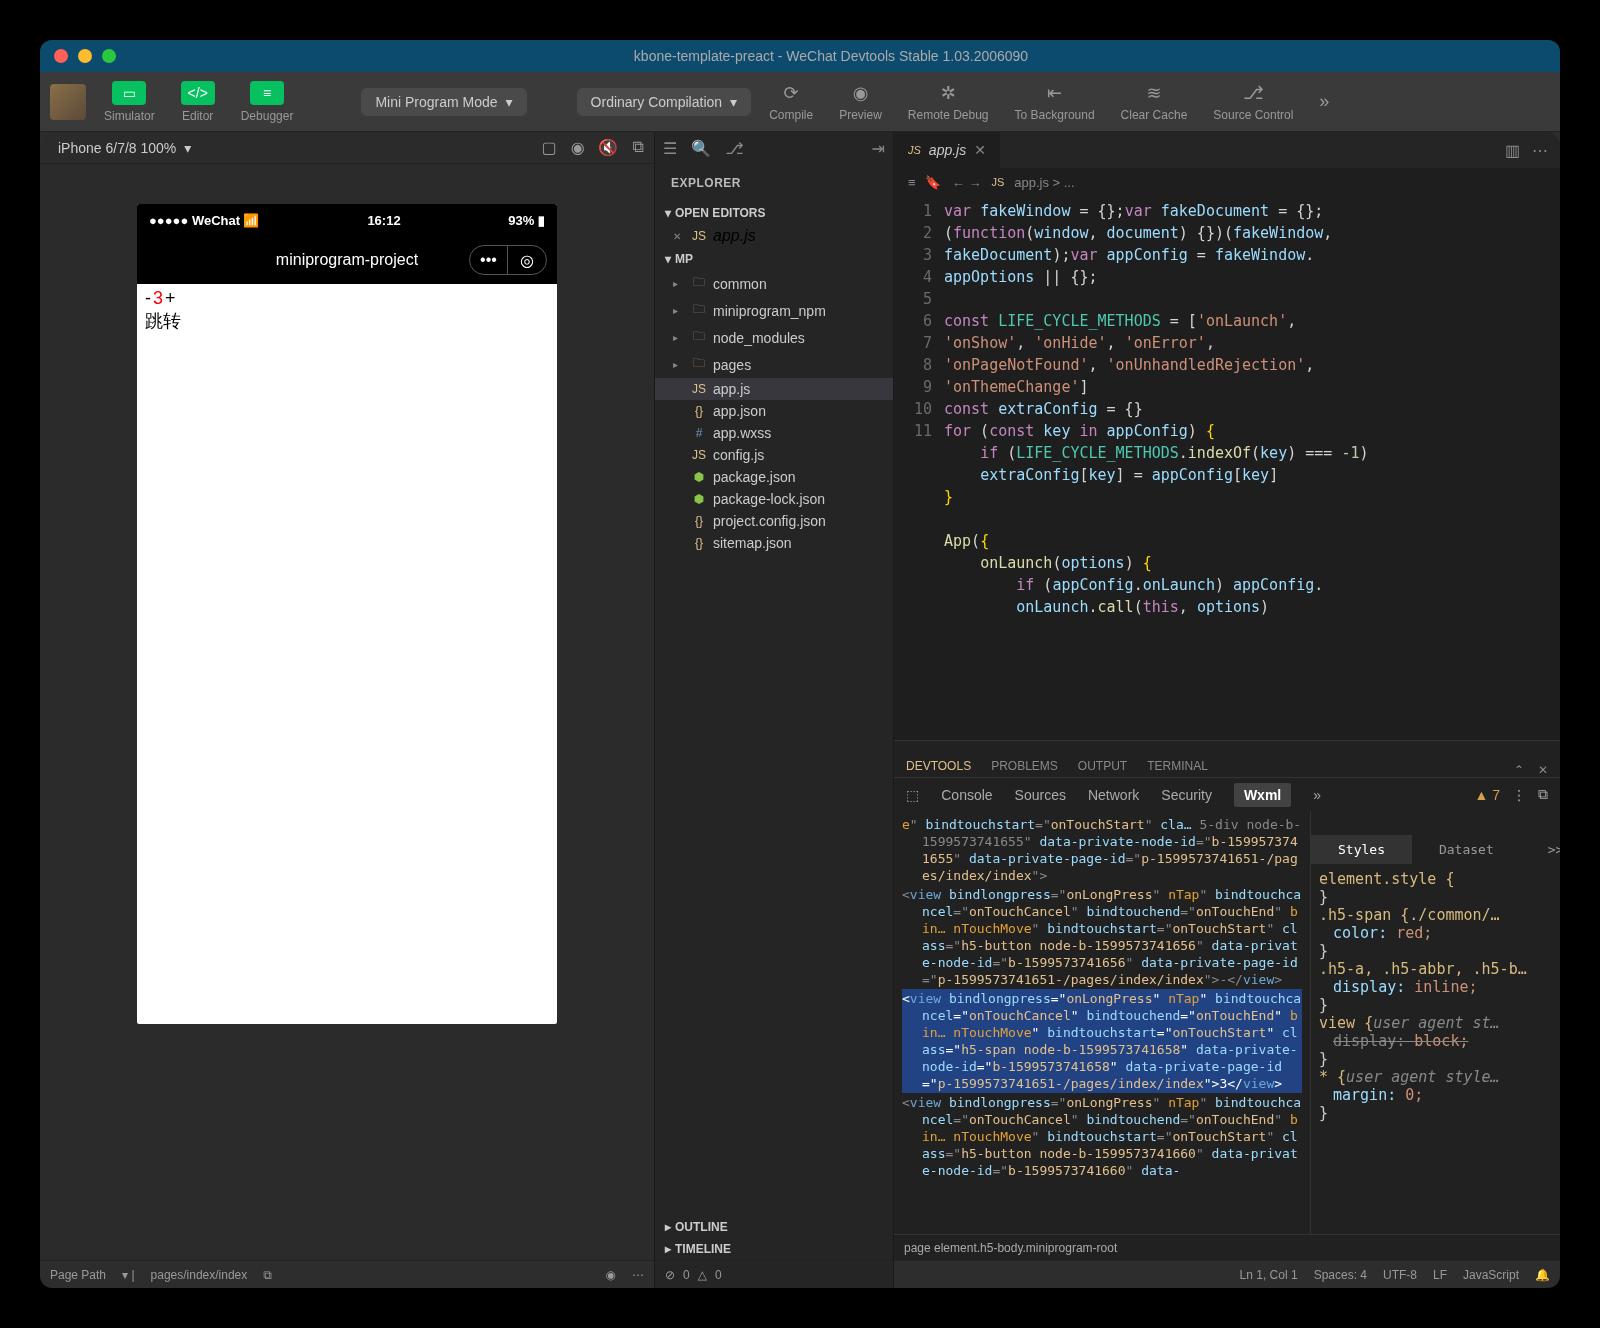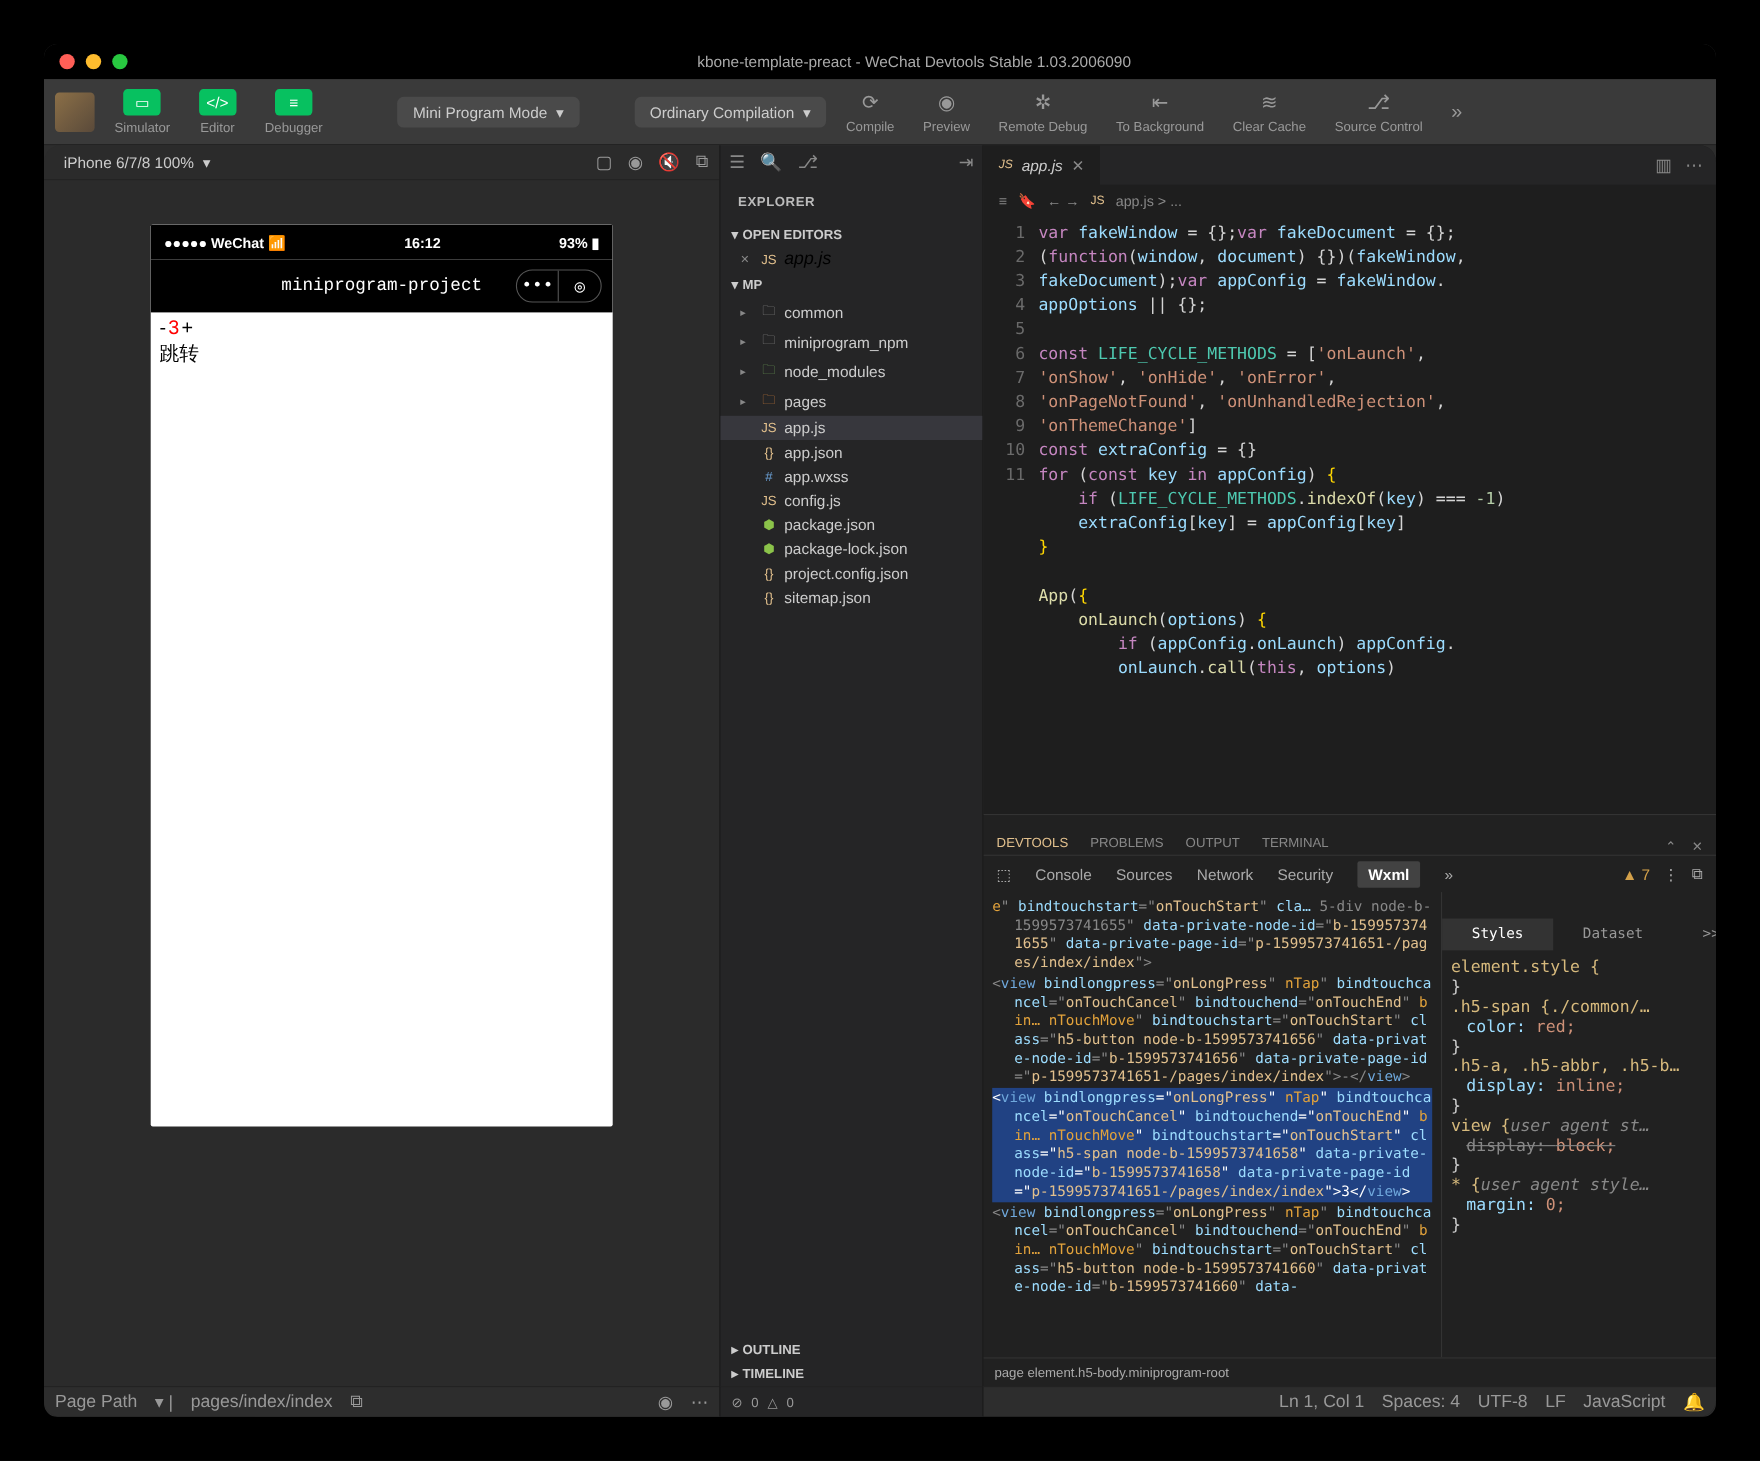--- a/index.html
+++ b/index.html
@@ -1,18 +1,18 @@
 <!DOCTYPE html>
 <html><head>
 <meta charset="utf-8">
 <style>
 * { box-sizing: border-box; margin: 0; padding: 0; }
 body { font-family: -apple-system, BlinkMacSystemFont, "Segoe UI", sans-serif; background: #000; width: 1600px; height: 1328px; overflow: hidden; transform-origin: top left; }
 .window { position: absolute; left: 40px; top: 40px; width: 1520px; height: 1248px; background: #2d2d2d; border-radius: 12px; box-shadow: 0 20px 60px rgba(0,0,0,0.5); overflow: hidden; display: flex; flex-direction: column; }
-.titlebar { height: 32px; display: flex; align-items: center; padding: 0 14px; background: #000000; }
+.titlebar { height: 32px; display: flex; align-items: center; padding: 0 14px; background: #0c4a6e; }
 .traffic { display: flex; gap: 10px; }
 .dot { width: 14px; height: 14px; border-radius: 50%; }
 .dot.red { background: #ff5f57; }
 .dot.yellow { background: #febc2e; }
 .dot.green { background: #28c840; }
 .title { flex: 1; text-align: center; color: #aaa; font-size: 14px; }
 .toolbar { height: 60px; background: #3a3a3a; display: flex; align-items: center; padding: 0 10px; gap: 10px; border-bottom: 1px solid #222; }
 .avatar { width: 36px; height: 36px; border-radius: 4px; background: linear-gradient(135deg,#8b6f47,#5a4a3a); }
 .tool-btn { display: flex; flex-direction: column; align-items: center; gap: 4px; padding: 4px 8px; color: #999; font-size: 12px; cursor: pointer; }
 .tool-btn .ico { width: 34px; height: 24px; border-radius: 4px; display: flex; align-items: center; justify-content: center; color: #fff; font-size: 14px; }
@@ -20,21 +20,21 @@
 .dropdown { background: #4a4a4a; color: #ccc; padding: 6px 14px; border-radius: 6px; font-size: 14px; cursor: pointer; display: flex; align-items: center; gap: 8px; }
 .tb-icon { color: #999; font-size: 18px; padding: 4px 8px; cursor: pointer; display: flex; flex-direction: column; align-items: center; gap:4px; }
 .tb-icon .lbl { font-size: 12px; }
 .main { flex: 1; display: flex; overflow: hidden; border-radius: 15px; }
 .left-col { width: 614px; display: flex; flex-direction: column; background: #2b2b2b; }
 .devbar { height: 32px; display: flex; align-items: center; padding: 0 10px; color: #999; font-size: 13px; justify-content: space-between; border-bottom: 1px solid #222; }
 .devbar-icons { display: flex; gap: 14px; font-size: 16px; }
 .sim-wrap { flex: 1; background: #2b2b2b; display: flex; align-items: flex-start; justify-content: center; padding-top: 40px; }
 .phone { width: 420px; height: 820px; background: #fff; border-radius: 2px; display: flex; flex-direction: column; overflow: hidden; }
 .phone-status { height: 32px; background: #000; color: #fff; display: flex; justify-content: space-between; align-items: center; padding: 0 12px; font-size: 13px; font-weight: 600; }
-.phone-nav { background: #000; color: #fff; height: 48px; display: flex; align-items: center; justify-content: center; font-size: 16px; position: relative; font-family: Liberation Mono, monospace; }
+.phone-nav { background: #000; color: #fff; height: 48px; display: flex; align-items: center; justify-content: center; font-size: 16px; position: relative; }
 .capsule { position: absolute; right: 10px; display: flex; border: 1px solid #555; border-radius: 16px; height: 30px; }
 .capsule span { width: 38px; display: flex; align-items: center; justify-content: center; border-right: 1px solid #555; }
 .capsule span:last-child { border-right: none; }
 .phone-content { flex: 1; padding: 4px 8px; font-size: 18px; }
 .phone-content .line1 { display:flex; gap:2px; }
 .phone-content .minus { color: #000; }
 .phone-content .num { color: red; }
 .mid-col { width: 240px; background: #252526; display: flex; flex-direction: column; border-left: 1px solid #1a1a1a; border-right: 1px solid #1a1a1a; }
 .mid-iconbar { height: 32px; display: flex; align-items: center; padding: 0 8px; gap: 14px; color: #888; font-size: 16px; justify-content: space-between; }
 .mid-iconbar .lgroup { display:flex; gap:14px; }
@@ -84,21 +84,21 @@
 .styles-tabs { display: flex; font-size: 13px; }
 .styles-tabs .t { padding: 6px 27px; color: #999; cursor: pointer; margin-top: 24px; }
 .styles-tabs .t.active { background: #333; color: #fff; }
 .styles-body { flex: 1; padding: 6px 8px; color: #ccc; font-size: 15px; line-height: 18px; overflow:hidden; }
 .styles-body .sel { color: #d7ba7d; }
 .styles-body .prop { color: #9cdcfe; padding-left: 14px; }
 .styles-body .cval { color: #ce9178; }
 .styles-body .ua { color: #888; font-style: italic; }
 .styles-body .strike { text-decoration: line-through; color:#888; }
 .dt-crumb { height: 26px; border-top: 1px solid #333; display: flex; align-items: center; padding: 0 10px; color: #aaa; font-size: 12px; gap: 10px; }
-.statusbar { height: 28px; background: #2d2d2d; border-top: 1px solid #222; display: flex; align-items: center; padding: 0 10px; color: #999; font-size: 16px; justify-content: space-between; gap: 18px; }
+.statusbar { height: 28px; background: #2d2d2d; border-top: 1px solid #222; display: flex; align-items: center; padding: 0 10px; color: #999; font-size: 12px; justify-content: space-between; gap: 18px; }
 .statusbar .grp { display: flex; gap: 16px; align-items: center; }
 .midstatus { height: 28px; display: flex; align-items: center; padding: 0 10px; color: #999; font-size: 12px; gap: 8px; border-top: 1px solid #222; }
 </style>
 </head>
 <body>
 
 <div class="window">
 
   <div class="titlebar">
     <div class="traffic">

